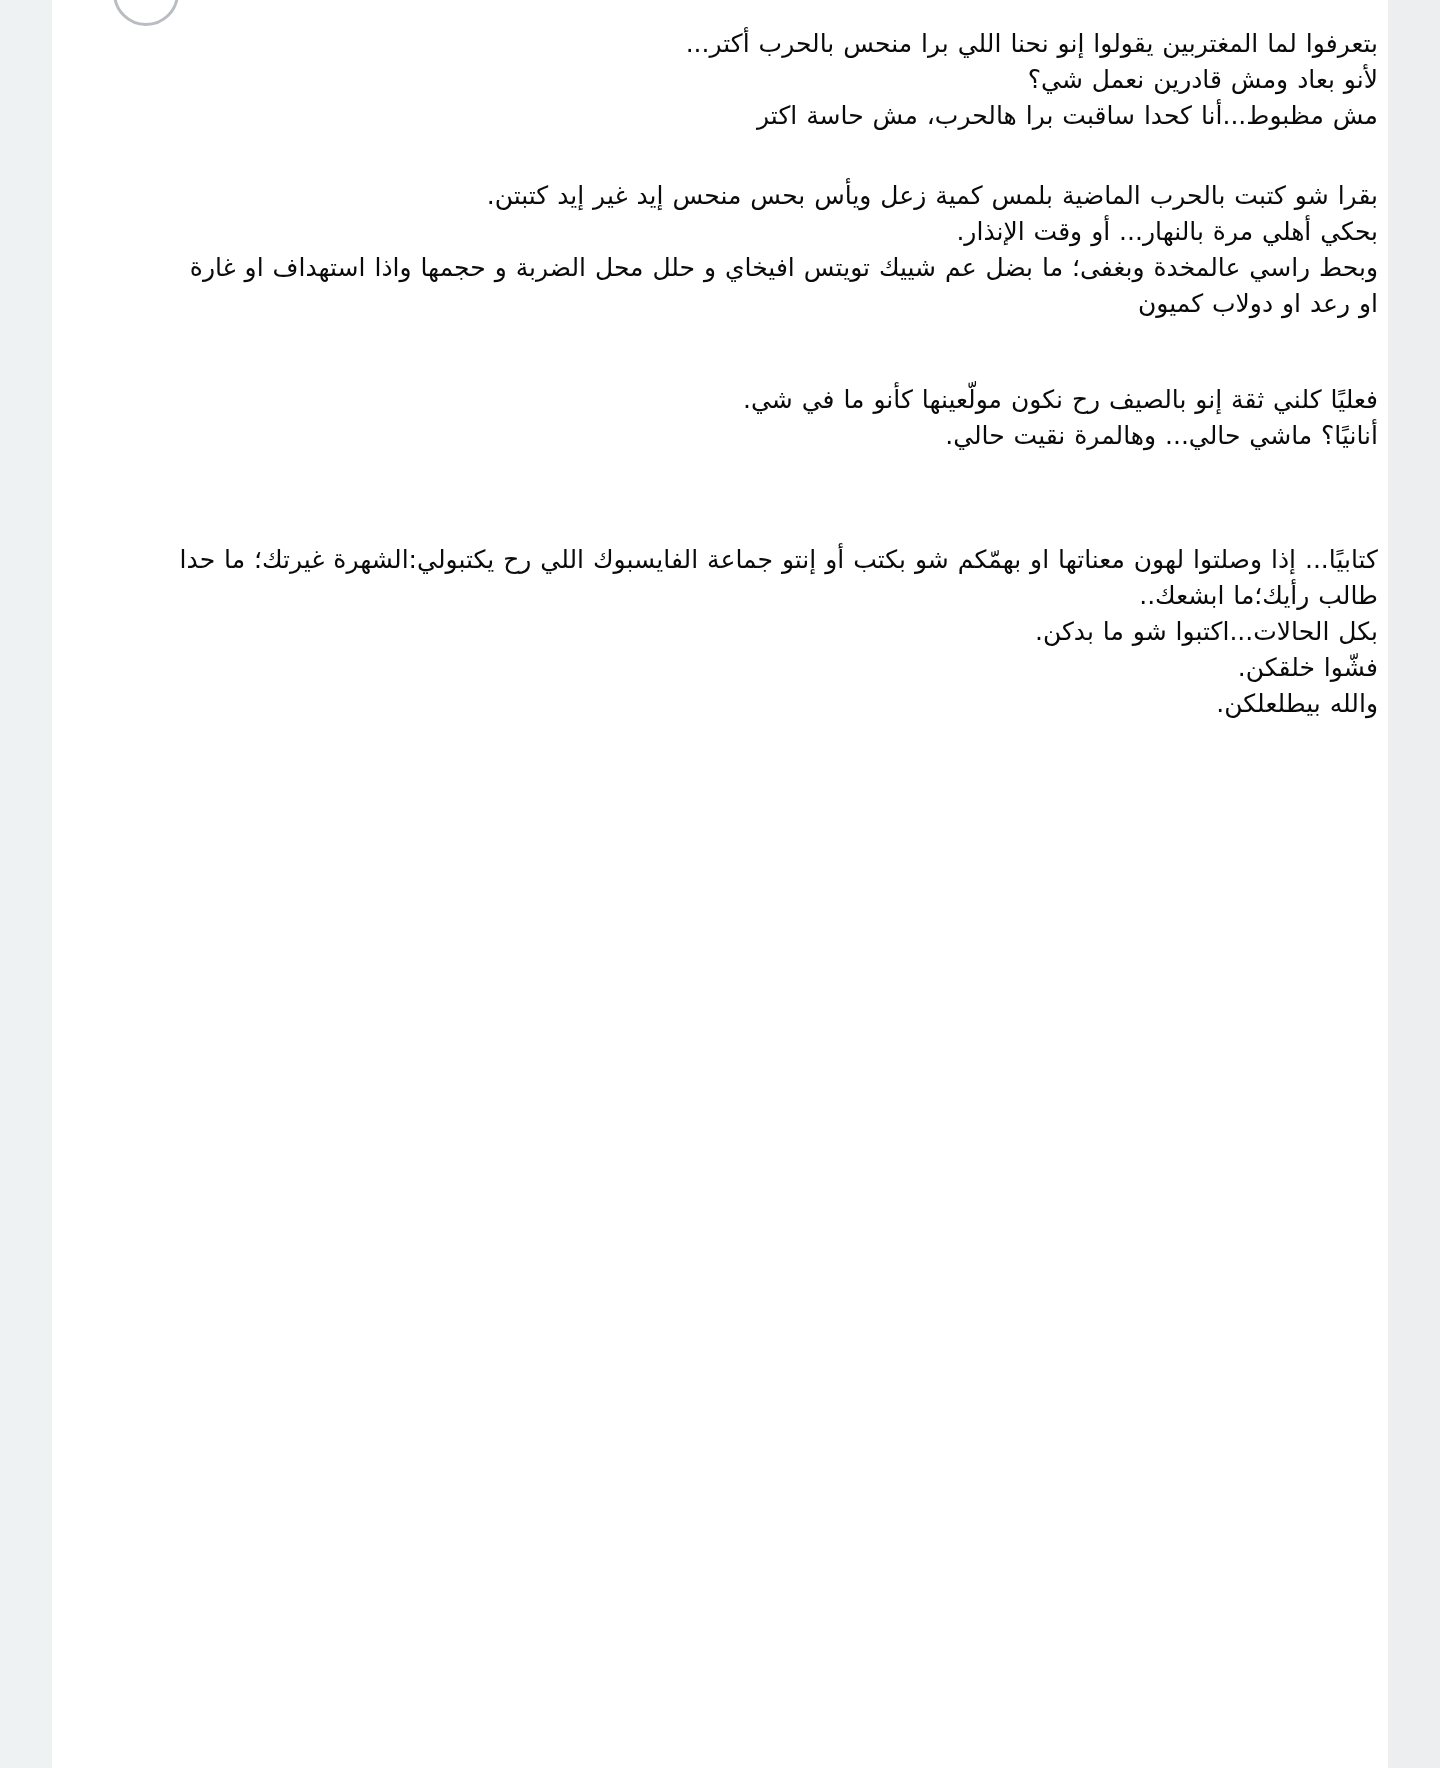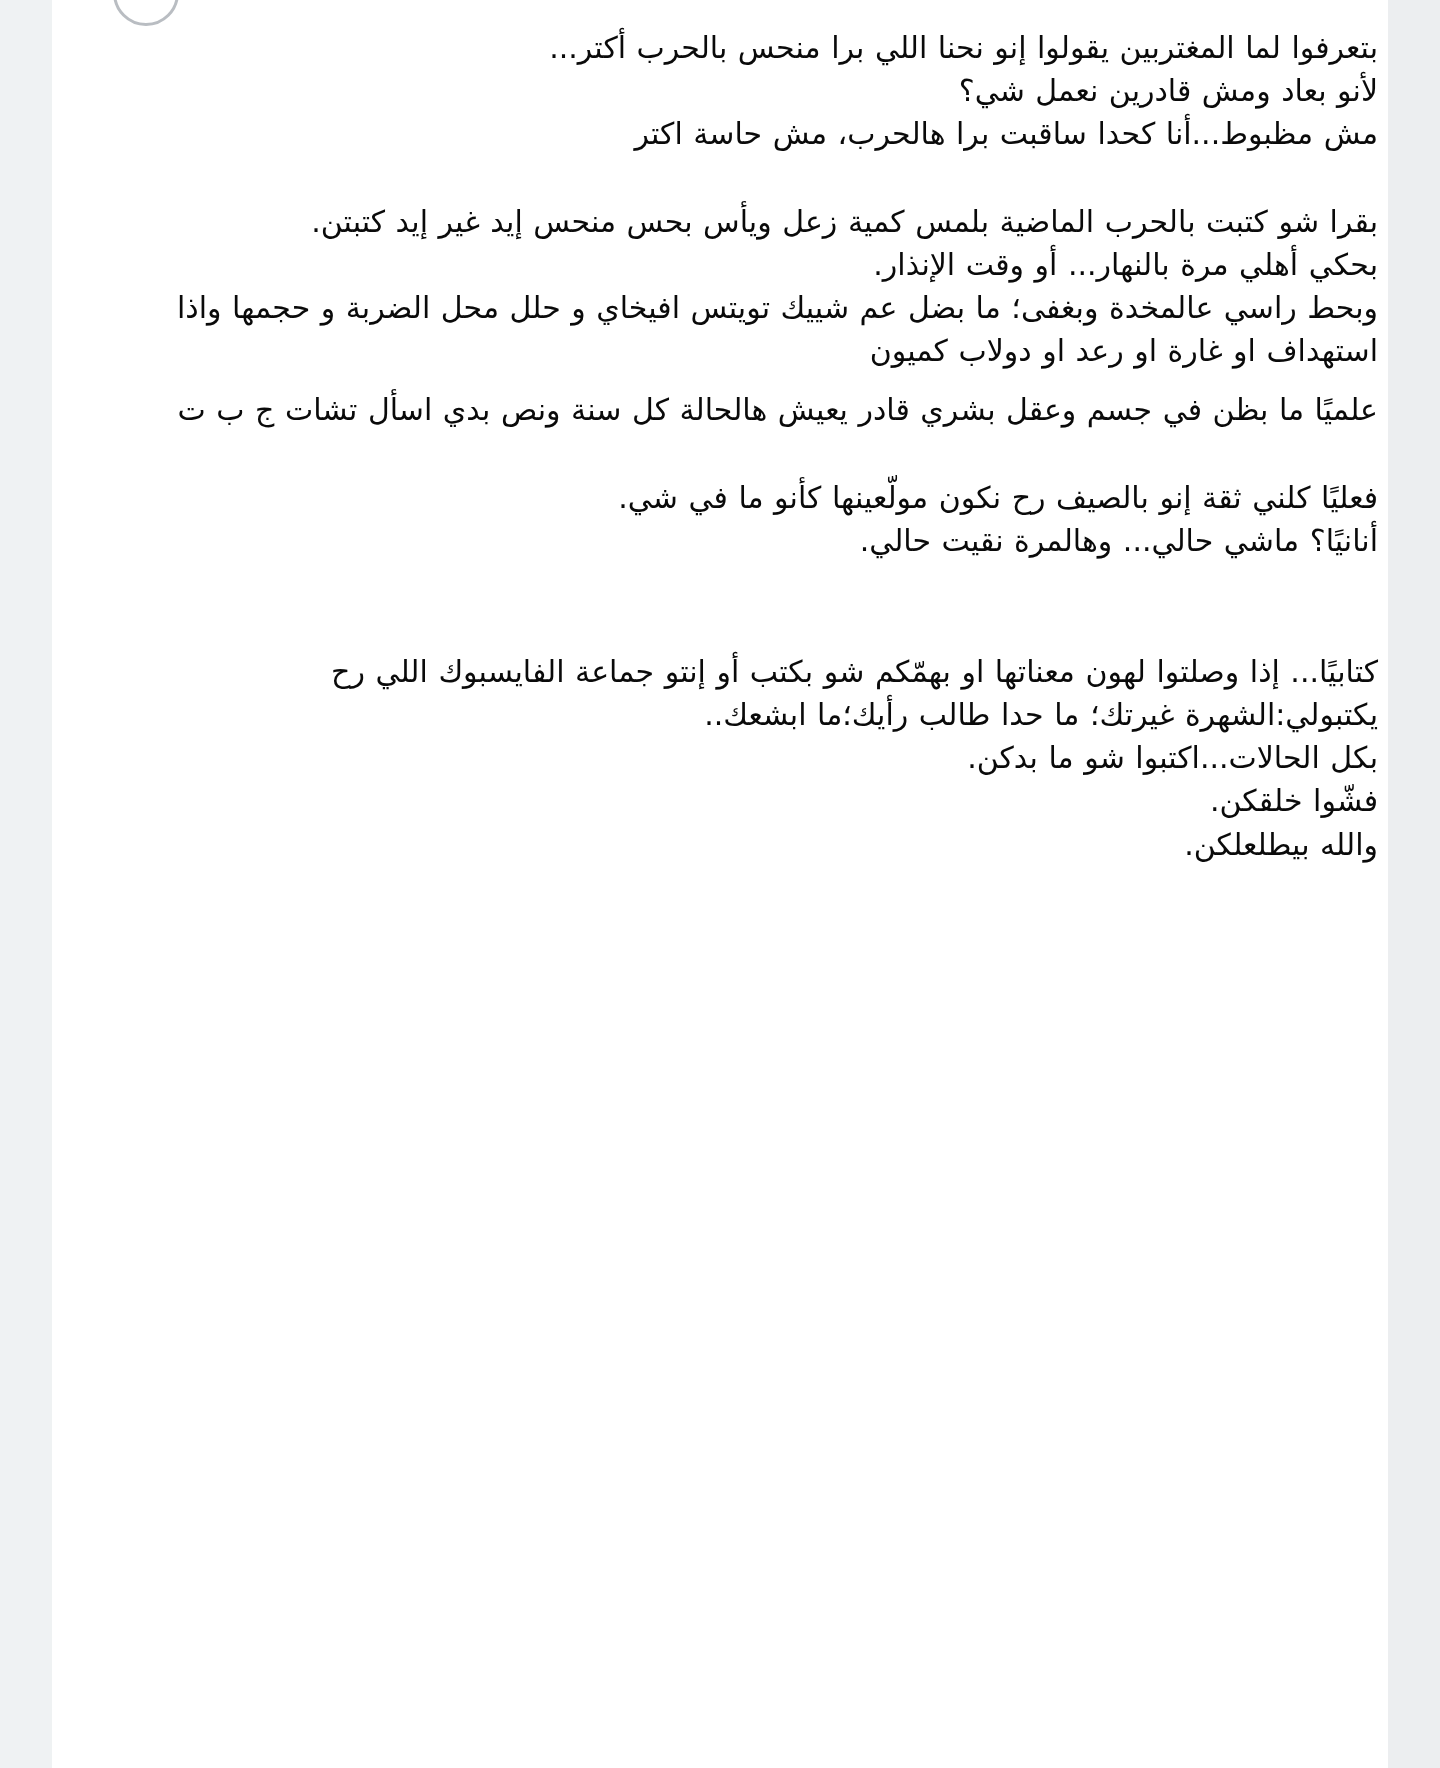--- a/index.html
+++ b/index.html
@@ -63,21 +63,21 @@
     box-sizing: border-box;
     padding: 26px 62px 0 62px;
     direction: rtl;
     text-align: right;
   }
 
   .para {
     margin: 0;
     color: #0a0a0a;
     font-family: "DejaVu Sans", "Liberation Sans", sans-serif;
-    font-size: 30px;
+    font-size: 25px;
     line-height: 1.44;
     letter-spacing: 0px;
     word-spacing: 1px;
     white-space: pre-line;
     text-align: right;
     direction: rtl;
   }
   .spacer-gap { height: 44px; }
   .spacer-gap-sm { height: 8px; }
 </style>
@@ -103,21 +103,20 @@
 
       <p class="para">بقرا شو كتبت بالحرب الماضية بلمس كمية زعل ويأس بحس منحس إيد غير إيد كتبتن.
 بحكي أهلي مرة بالنهار... أو وقت الإنذار.
 وبحط راسي عالمخدة وبغفى؛ ما بضل عم شييك تويتس افيخاي و حلل محل الضربة و حجمها واذا استهداف او غارة او رعد او دولاب كميون</p>
 
       <div class="spacer-gap-sm"></div>
 
 
       <div class="spacer-gap-sm"></div>
 
-      <p class="para">علميًا ما بظن في جسم وعقل بشري قادر يعيش هالحالة كل سنة ونص بدي اسأل تشات ج ب ت</p>
 
       <div class="spacer-gap"></div>
 
       <p class="para">فعليًا كلني ثقة إنو بالصيف رح نكون مولّعينها كأنو ما في شي.
 أنانيًا؟ ماشي حالي... وهالمرة نقيت حالي.</p>
 
       <div class="spacer-gap"></div>
 
 
       <div class="spacer-gap"></div>

